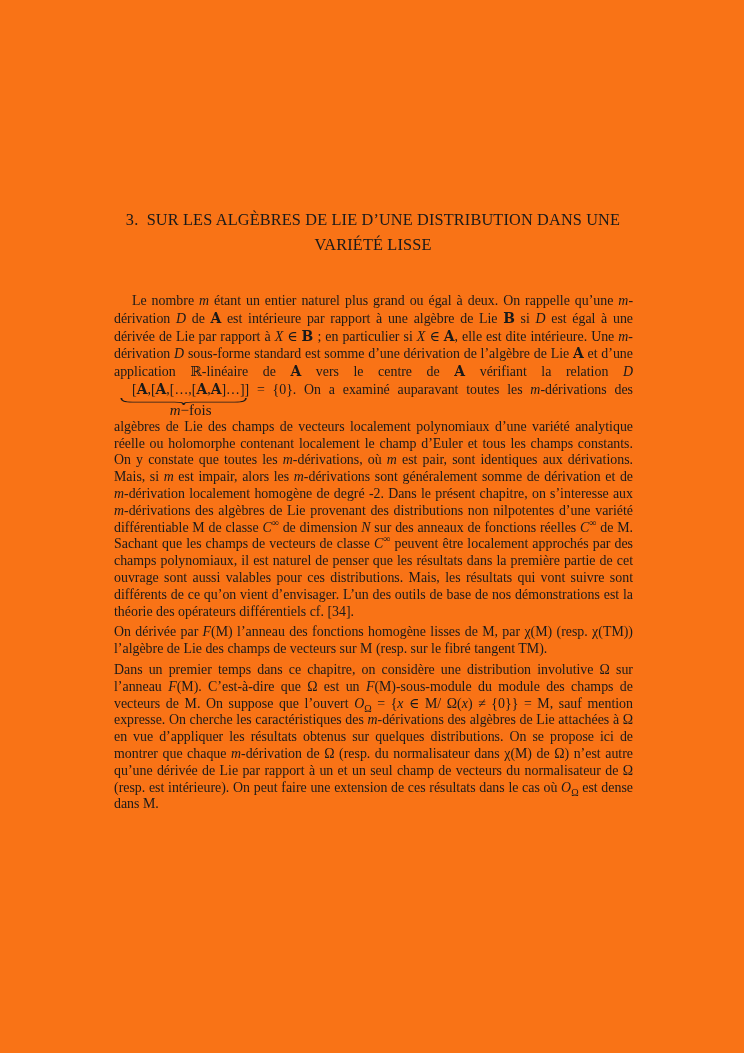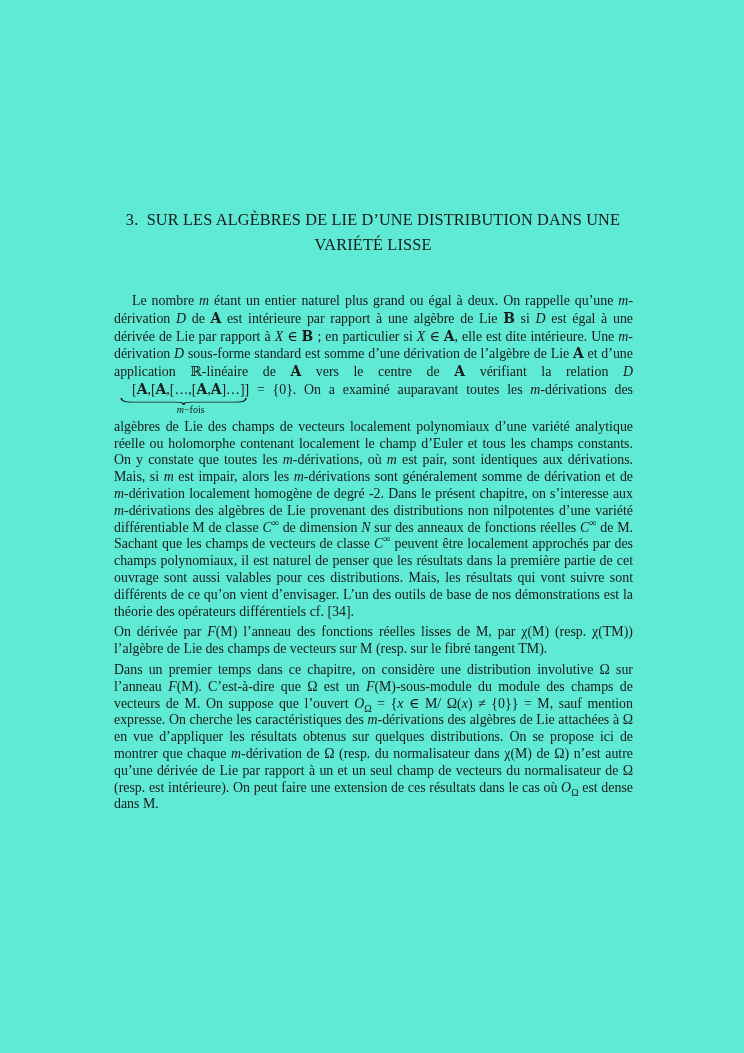--- a/index.html
+++ b/index.html
@@ -11,21 +11,21 @@
     width: 744px;
     height: 1053px;
     position: relative;
     font-family: "Liberation Serif", "DejaVu Serif", "DejaVu Sans", serif;
     color: #1a1a1a;
     overflow: hidden;
   }
   .page {
     position: absolute;
     inset: 0;
-    background: #5eead4;
+    background: #f97316;
   }
   .title {
     position: absolute;
     left: 98px;
     width: 550px;
     top: 207px;
     margin: 0;
     font-size: 16.3px;
     font-weight: 400;
     text-align: center;
@@ -73,31 +73,31 @@
     top: calc(100% - 1px);
     height: 7px;
     width: calc(100% - 8px);
   }
   .ub .ub-label {
     position: absolute;
     top: calc(100% + 5px);
     left: 0;
     right: 0;
     text-align: center;
-    font-size: 10px;
+    font-size: 15px;
     line-height: 12px;
     font-style: normal;
   }
   .ub .ub-label .lv { font-style: italic; }
 </style>
 </head>
 <body>
 
 <div class="page">
   <h1 class="title">3. SUR LES ALGÈBRES DE LIE D’UNE DISTRIBUTION DANS UNE VARIÉTÉ LISSE</h1>
   <div class="doc-body">
       <p class="para indent"><span class="seg-r">Le nombre </span><span class="seg-i">m</span><span class="seg-r"> étant un entier naturel plus grand ou égal à deux. On rappelle qu’une </span><span class="seg-i">m</span><span class="seg-r">-dérivation </span><span class="seg-i">D</span><span class="seg-r"> de <span class="frak">A</span> est intérieure par rapport à une algèbre de Lie <span class="frak">B</span> si </span><span class="seg-i">D</span><span class="seg-r"> est égal à une dérivée de Lie par rapport à </span><span class="seg-i">X</span><span class="seg-r"> ∈ <span class="frak">B</span> ; en particulier si </span><span class="seg-i">X</span><span class="seg-r"> ∈ <span class="frak">A</span>, elle est dite intérieure. Une </span><span class="seg-i">m</span><span class="seg-r">-dérivation </span><span class="seg-i">D</span><span class="seg-r"> sous-forme standard est somme d’une dérivation de l’algèbre de Lie <span class="frak">A</span> et d’une application ℝ-linéaire de <span class="frak">A</span> vers le centre de <span class="frak">A</span> vérifiant la relation </span><span class="seg-i">D</span><span class="ub"><span>[<span class="frak">A</span>,[<span class="frak">A</span>,[…,[<span class="frak">A</span>,<span class="frak">A</span>]…]]</span><svg class="brace" viewBox="0 0 100 12" preserveAspectRatio="none">
             <path d="M1,0 C1,5 3,7 10,7 L43,7 C48,7 50,8 50,12 C50,8 52,7 57,7 L90,7 C97,7 99,5 99,0" fill="none" stroke="#1a1a1a" stroke-width="1.4"></path>
           </svg><span class="ub-label"><span class="lv">m</span>−fois</span></span><span class="seg-r"> = {0}. On a examiné auparavant toutes les </span><span class="seg-i">m</span><span class="seg-r">-dérivations des algèbres de Lie des champs de vecteurs localement polynomiaux d’une variété analytique réelle ou holomorphe contenant localement le champ d’Euler et tous les champs constants. On y constate que toutes les </span><span class="seg-i">m</span><span class="seg-r">-dérivations, où </span><span class="seg-i">m</span><span class="seg-r"> est pair, sont identiques aux dérivations. Mais, si </span><span class="seg-i">m</span><span class="seg-r"> est impair, alors les </span><span class="seg-i">m</span><span class="seg-r">-dérivations sont généralement somme de dérivation et de </span><span class="seg-i">m</span><span class="seg-r">-dérivation localement homogène de degré -2. Dans le présent chapitre, on s’interesse aux </span><span class="seg-i">m</span><span class="seg-r">-dérivations des algèbres de Lie provenant des distributions non nilpotentes d’une variété différentiable M de classe </span><span class="seg-i">C</span><span class="seg-sup">∞</span><span class="seg-r"> de dimension </span><span class="seg-i">N</span><span class="seg-r"> sur des anneaux de fonctions réelles </span><span class="seg-i">C</span><span class="seg-sup">∞</span><span class="seg-r"> de M. Sachant que les champs de vecteurs de classe </span><span class="seg-i">C</span><span class="seg-sup">∞</span><span class="seg-r"> peuvent être localement approchés par des champs polynomiaux, il est naturel de penser que les résultats dans la première partie de cet ouvrage sont aussi valables pour ces distributions. Mais, les résultats qui vont suivre sont différents de ce qu’on vient d’envisager. L’un des outils de base de nos démonstrations est la théorie des opérateurs différentiels cf. [34].</span></p>
-      <p class="para"><span class="seg-r">On dérivée par </span><span class="seg-i">F</span><span class="seg-r">(M) l’anneau des fonctions réelles lisses de M, par χ(M) (resp. χ(TM)) l’algèbre de Lie des champs de vecteurs sur M (resp. sur le fibré tangent TM).</span></p>
+      <p class="para"><span class="seg-r">On dérivée par </span><span class="seg-i">F</span><span class="seg-r">(M) l’anneau des fonctions homogène lisses de M, par χ(M) (resp. χ(TM)) l’algèbre de Lie des champs de vecteurs sur M (resp. sur le fibré tangent TM).</span></p>
       <p class="para"><span class="seg-r">Dans un premier temps dans ce chapitre, on considère une distribution involutive Ω sur l’anneau </span><span class="seg-i">F</span><span class="seg-r">(M). C’est-à-dire que Ω est un </span><span class="seg-i">F</span><span class="seg-r">(M)-sous-module du module des champs de vecteurs de M. On suppose que l’ouvert </span><span class="seg-i">O</span><span class="seg-sub">Ω</span><span class="seg-r"> = {</span><span class="seg-i">x</span><span class="seg-r"> ∈ M/ Ω(</span><span class="seg-i">x</span><span class="seg-r">) ≠ {0}} = M, sauf mention expresse. On cherche les caractéristiques des </span><span class="seg-i">m</span><span class="seg-r">-dérivations des algèbres de Lie attachées à Ω en vue d’appliquer les résultats obtenus sur quelques distributions. On se propose ici de montrer que chaque </span><span class="seg-i">m</span><span class="seg-r">-dérivation de Ω (resp. du normalisateur dans χ(M) de Ω) n’est autre qu’une dérivée de Lie par rapport à un et un seul champ de vecteurs du normalisateur de Ω (resp. est intérieure). On peut faire une extension de ces résultats dans le cas où </span><span class="seg-i">O</span><span class="seg-sub">Ω</span><span class="seg-r"> est dense dans M.</span></p>
     </div>
 </div>
 
 </body></html>

